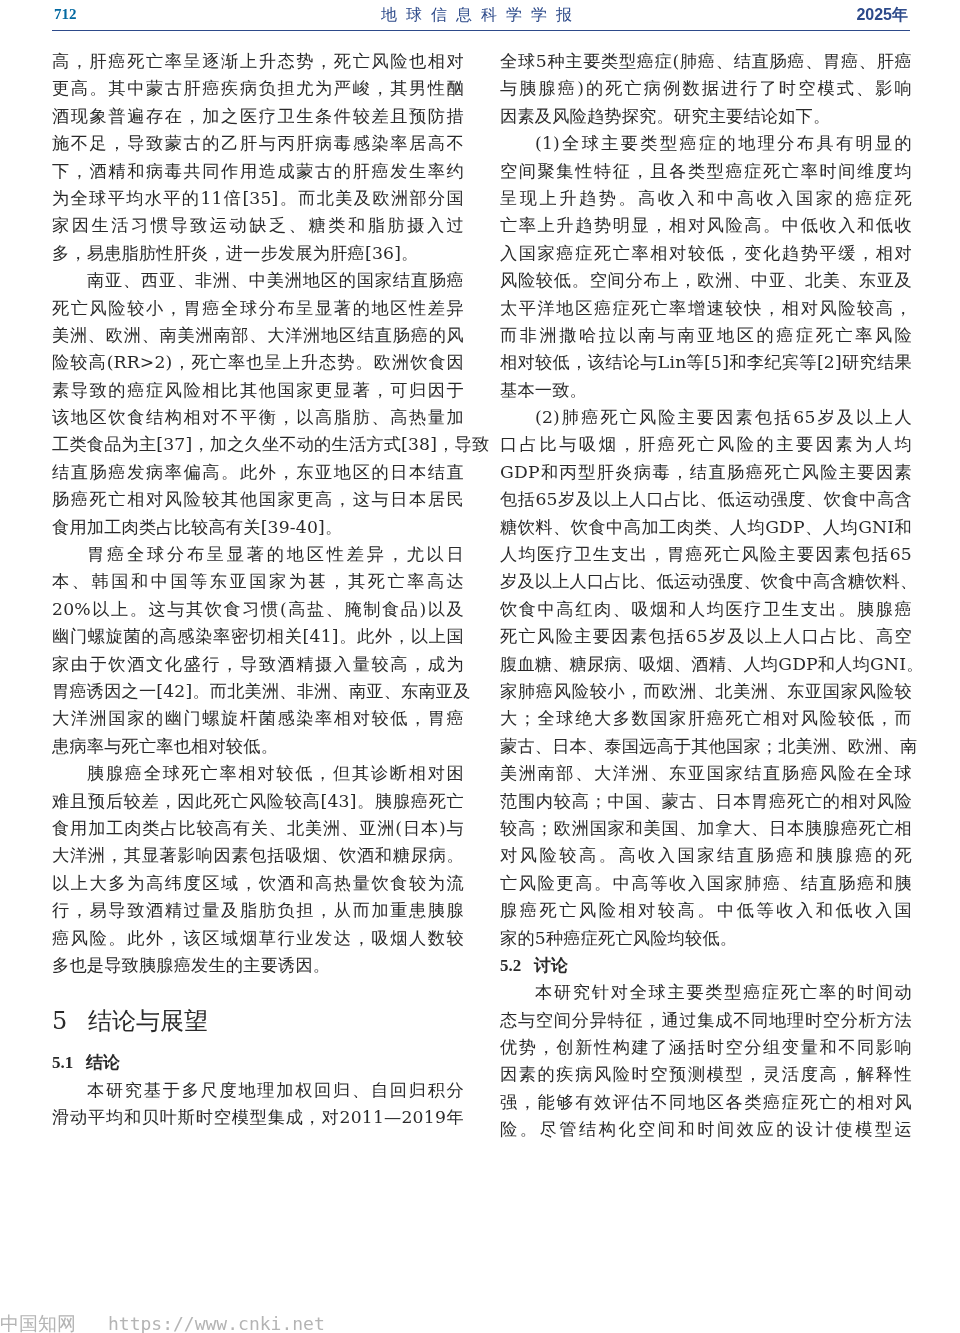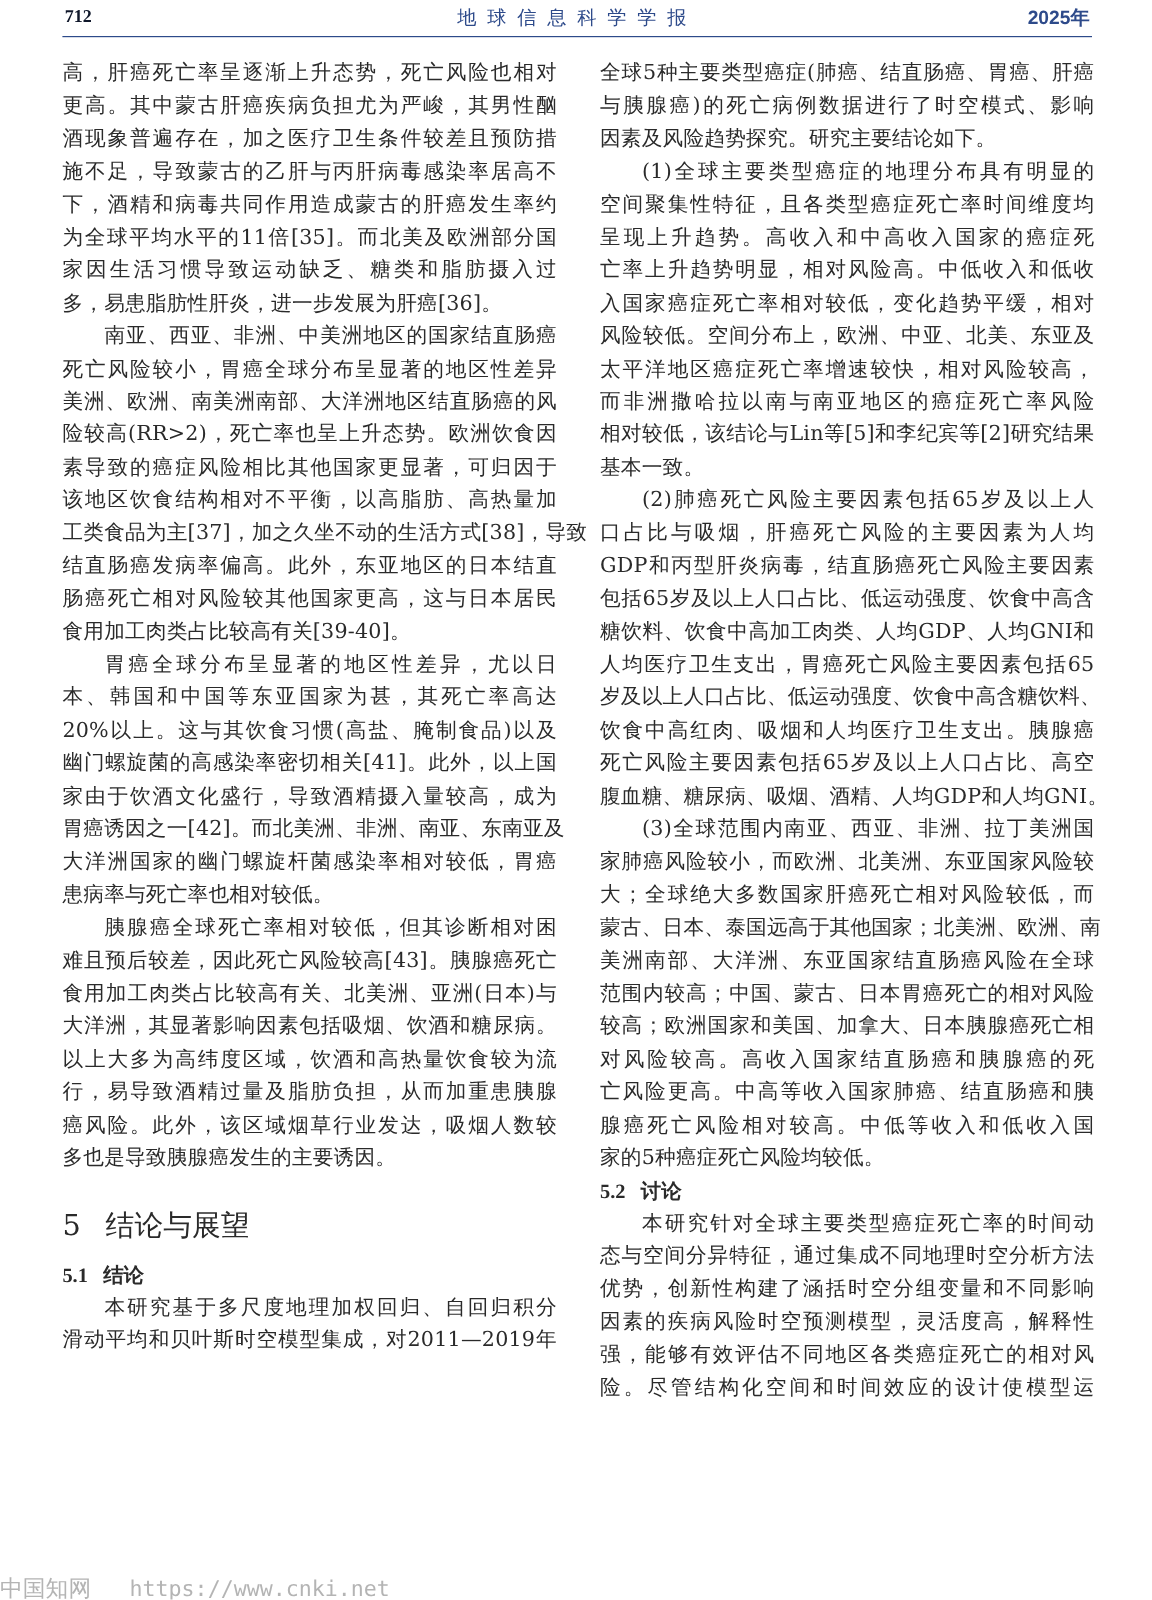--- a/index.html
+++ b/index.html
@@ -1,20 +1,20 @@
 <!DOCTYPE html>
 <html><head>
 <meta charset="utf-8">
 <style>
   html, body { margin: 0; padding: 0; background: #ffffff; }
   body { width: 960px; height: 1333px; position: relative; overflow: hidden;
          font-family: "DejaVu Serif", "Liberation Serif", serif; color: #2a2a2a; }
   .header { position: absolute; left: 52px; top: 0; width: 858px; height: 30px;
             border-bottom: 1.5px solid #2d4a8a; }
-  .hdr-page { position: absolute; left: 2px; top: 6px; font-size: 15px; color: #0f172a;
+  .hdr-page { position: absolute; left: 2px; top: 6px; font-size: 15px; color: #0369a1;
               font-family: "Liberation Serif", serif; font-weight: bold; }
   .hdr-journal { position: absolute; left: 0; right: 0; top: 5px; text-align: center;
                  font-size: 16px; color: #2d4a8a; letter-spacing: 9px; }
   .hdr-year { position: absolute; right: 2px; top: 5px; font-size: 16px; color: #2d4a8a;
               font-family: Liberation Sans, sans-serif; font-weight: bold; }
   .col { position: absolute; top: 48px; width: 412px; }
   .col-left { left: 52px; }
   .col-right { left: 500px; }
   .line { font-size: 17.2px; line-height: 27.4px; height: 27.4px; white-space: nowrap;
           text-align: justify; text-align-last: justify; letter-spacing: 0.2px; }
@@ -115,21 +115,20 @@
       <div class="line">GDP和丙型肝炎病毒，结直肠癌死亡风险主要因素</div>
       <div class="line">包括65岁及以上人口占比、低运动强度、饮食中高含</div>
       <div class="line">糖饮料、饮食中高加工肉类、人均GDP、人均GNI和</div>
       <div class="line">人均医疗卫生支出，胃癌死亡风险主要因素包括65</div>
       <div class="line">岁及以上人口占比、低运动强度、饮食中高含糖饮料、</div>
       <div class="line">饮食中高红肉、吸烟和人均医疗卫生支出。胰腺癌</div>
       <div class="line">死亡风险主要因素包括65岁及以上人口占比、高空</div>
       <div class="line last">腹血糖、糖尿病、吸烟、酒精、人均GDP和人均GNI。</div>
     </div>
   <div>
-      <div class="line indent">(3)全球范围内南亚、西亚、非洲、拉丁美洲国</div>
       <div class="line">家肺癌风险较小，而欧洲、北美洲、东亚国家风险较</div>
       <div class="line">大；全球绝大多数国家肝癌死亡相对风险较低，而</div>
       <div class="line">蒙古、日本、泰国远高于其他国家；北美洲、欧洲、南</div>
       <div class="line">美洲南部、大洋洲、东亚国家结直肠癌风险在全球</div>
       <div class="line">范围内较高；中国、蒙古、日本胃癌死亡的相对风险</div>
       <div class="line">较高；欧洲国家和美国、加拿大、日本胰腺癌死亡相</div>
       <div class="line">对风险较高。高收入国家结直肠癌和胰腺癌的死</div>
       <div class="line">亡风险更高。中高等收入国家肺癌、结直肠癌和胰</div>
       <div class="line">腺癌死亡风险相对较高。中低等收入和低收入国</div>
       <div class="line last">家的5种癌症死亡风险均较低。</div>

